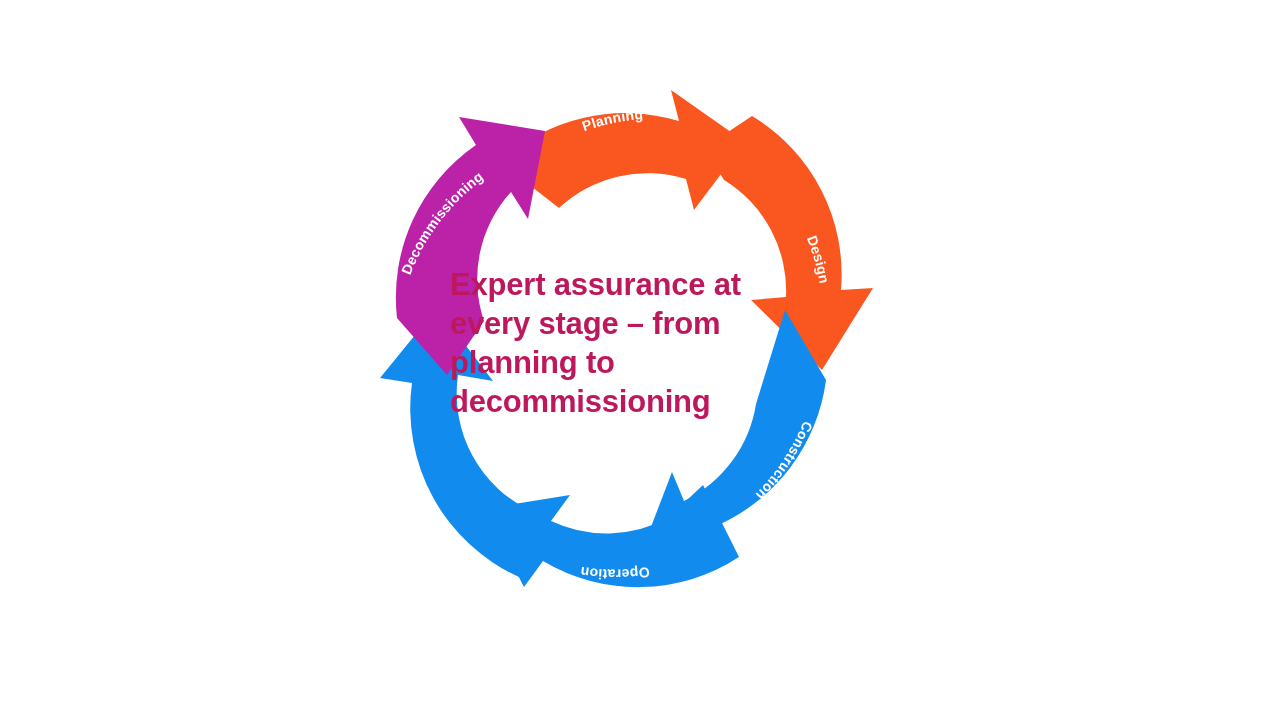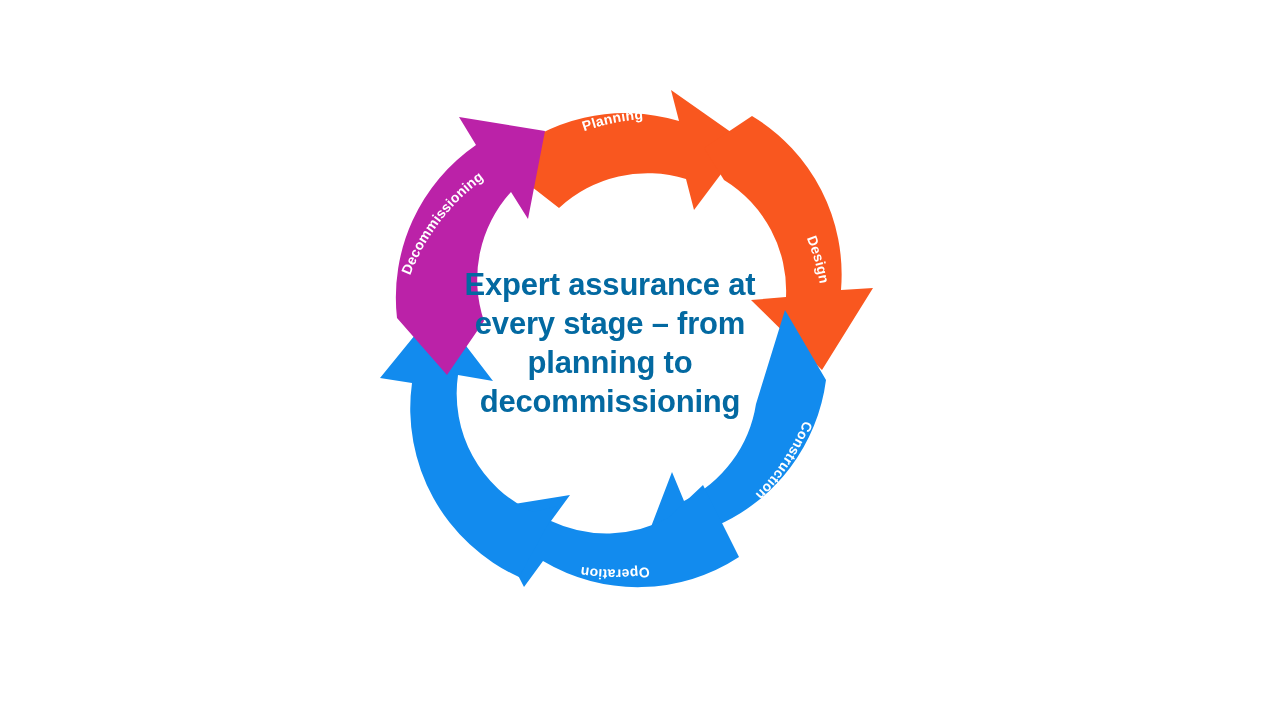--- a/index.html
+++ b/index.html
@@ -31,26 +31,25 @@
     font-weight: bold;
     fill: #ffffff;
     font-size: 14px;
     letter-spacing: 0.2px;
   }
   #center-text {
     position: absolute;
     left: 450px;
     top: 265px;
     width: 320px;
-    text-align: center;
     font-family: "Liberation Sans", sans-serif;
     font-weight: bold;
     font-size: 31px;
     line-height: 1.26;
-    color: #0369a1;
+    color: #be185d;
     letter-spacing: -0.2px;
   }
 </style>
 </head>
 <body>
 
 <div id="stage">
 
   <svg id="cycle-svg" viewBox="0 0 1280 720">
     <defs>

